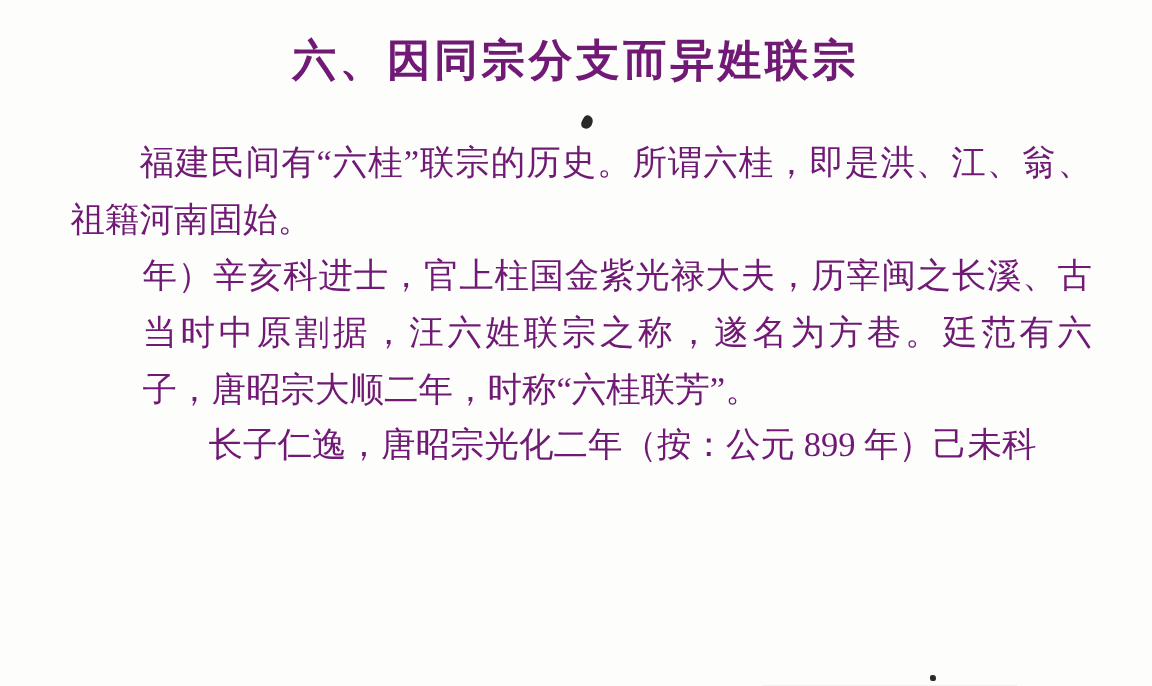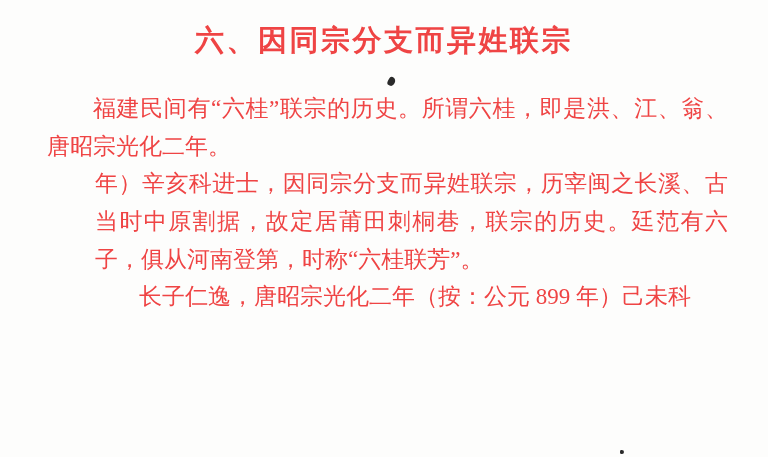--- a/index.html
+++ b/index.html
@@ -1,21 +1,21 @@
 <!DOCTYPE html>
 <html><head>
 <meta charset="utf-8">
 <style>
   html,body{margin:0;padding:0;background:#e9e9e9;}
   .page{
     position:relative;
     width:768px;height:457px;
     margin:0 auto;
     background:#fdfdfc;
-    color:#ef4444;
+    color:#701a75;
     overflow:hidden;
     font-family:"Liberation Serif","DejaVu Serif",serif;
   }
   .title{
     position:absolute;
     top:21px;left:0;width:768px;
     text-align:center;
     font-family:"Liberation Sans","DejaVu Sans",sans-serif;
     font-weight:bold;
     font-size:29px;
@@ -57,23 +57,23 @@
 </style>
 </head>
 <body>
 
 <div class="page">
 
   <div class="title">六、因同宗分支而异姓联宗</div>
 
   <div class="textblock">
     <div class="line ind-para just">福建民间有“六桂”联宗的历史。所谓六桂，即是洪、江、翁、</div>
-    <div class="line">唐昭宗光化二年。</div>
-    <div class="line ind-quote just">年）辛亥科进士，因同宗分支而异姓联宗，历宰闽之长溪、古</div>
-    <div class="line ind-quote just">当时中原割据，故定居莆田刺桐巷，联宗的历史。廷范有六</div>
-    <div class="line ind-quote">子，俱从河南登第，时称“六桂联芳”。</div>
+    <div class="line">祖籍河南固始。</div>
+    <div class="line ind-quote just">年）辛亥科进士，官上柱国金紫光禄大夫，历宰闽之长溪、古</div>
+    <div class="line ind-quote just">当时中原割据，汪六姓联宗之称，遂名为方巷。廷范有六</div>
+    <div class="line ind-quote">子，唐昭宗大顺二年，时称“六桂联芳”。</div>
     <div class="line ind-quote-para">长子仁逸，唐昭宗光化二年（按：公元 899 年）己未科</div>
   </div>
 
   <div class="speck speck-a"></div>
   <div class="speck speck-b"></div>
 
 </div>
 
 </body></html>

